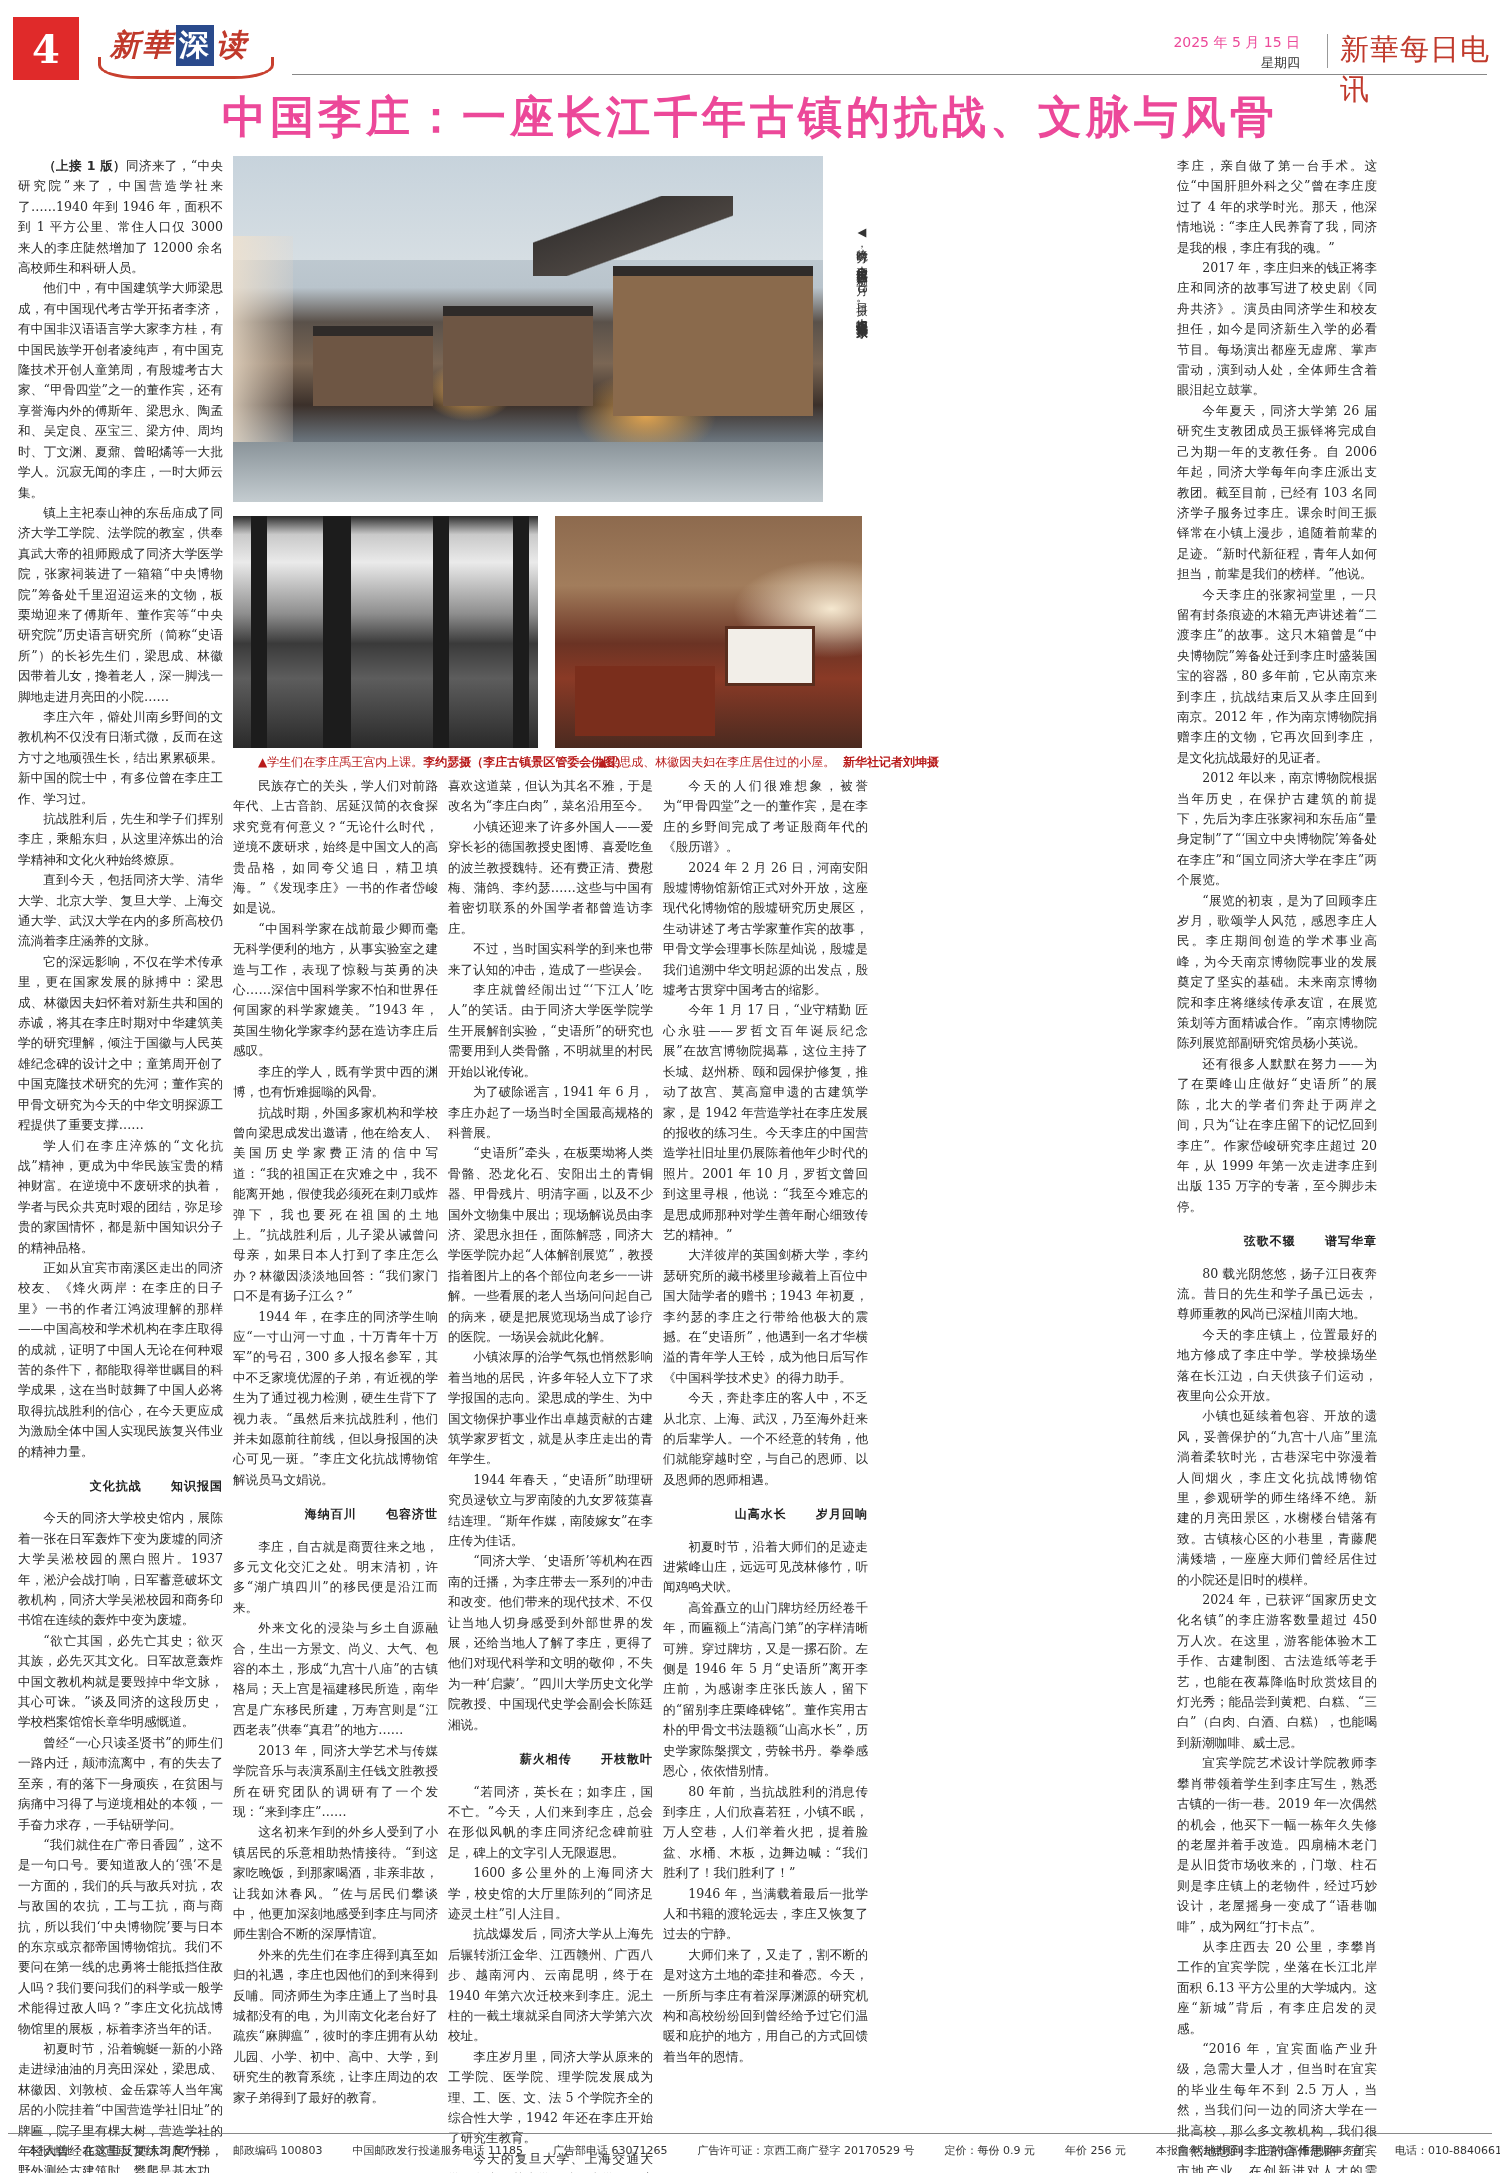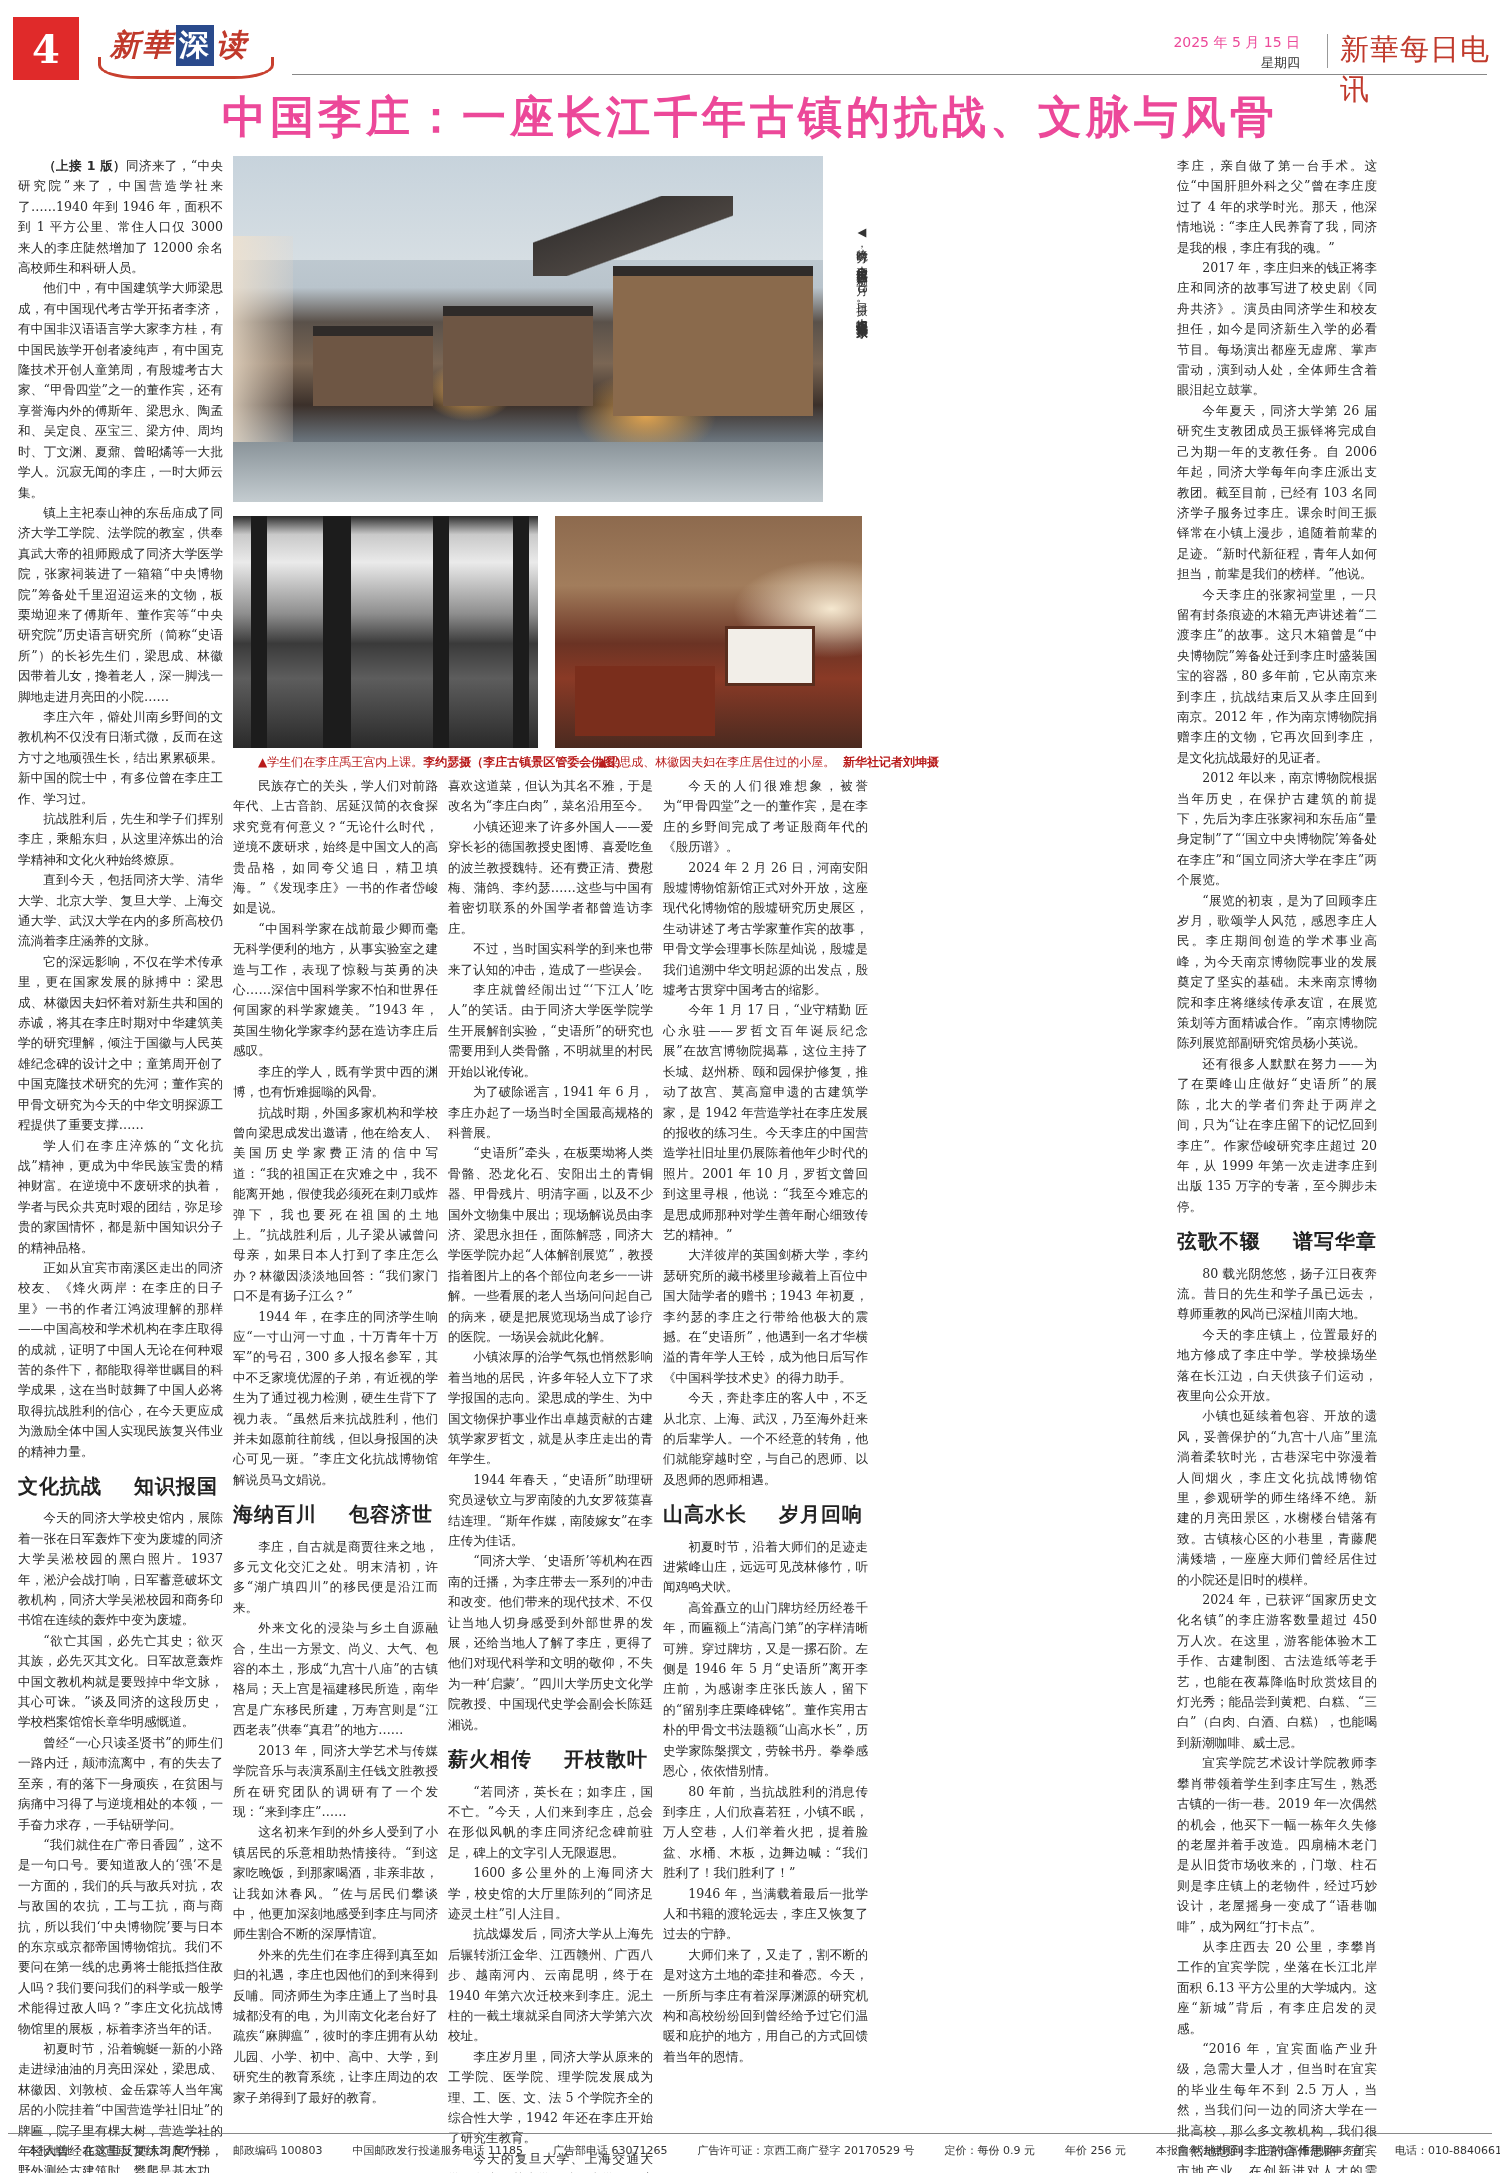--- a/index.html
+++ b/index.html
@@ -18,21 +18,21 @@
   .date-block .w { font-size: 13px; color: #333; margin-top: 2px; }
   .vbar { position: absolute; left: 1327px; top: 34px; width: 1px; height: 34px; background: #999; }
   .paper-name { position: absolute; left: 1340px; top: 30px; font-size: 29px; color: #c0392b; font-weight: normal; font-family: "DejaVu Serif", serif; letter-spacing: 1px; }
 
   .headline { position: absolute; left: 0; top: 88px; width: 1500px; text-align: center; font-size: 44px; font-weight: bold; letter-spacing: 4px; color: #ec4899; font-family: "DejaVu Serif", serif; }
 
   .col { position: absolute; font-size: 12.6px; line-height: 20.4px; text-align: justify; color: #2a2a2a; }
   .col p { text-indent: 2em; }
   .col p.noindent { text-indent: 0; }
   .col p .lead { font-weight: bold; font-family: "DejaVu Sans", sans-serif; }
-  .subhead { font-family: "DejaVu Sans", sans-serif; font-weight: bold; font-size: 20px; text-align: left; margin: 14px 0 12px; letter-spacing: 1px; word-spacing: 24px; color: #222; text-indent: 0 !important; }
+  .subhead { font-family: "DejaVu Sans", sans-serif; font-weight: bold; font-size: 12px; text-align: right; margin: 14px 0 12px; letter-spacing: 1px; word-spacing: 24px; color: #222; text-indent: 0 !important; }
 
   .photo { position: absolute; overflow: hidden; }
   .photo-main { left: 233px; top: 156px; width: 590px; height: 346px;
     background:
       linear-gradient(to bottom, #c7d3dc 0%, #d6dee3 30%, transparent 30%),
       radial-gradient(ellipse at 70% 75%, #e0a450 0%, transparent 12%),
       radial-gradient(ellipse at 40% 68%, #f0b055 0%, transparent 9%),
       linear-gradient(to bottom, #cfd8de 0%, #b9c4cc 38%, #5a514a 48%, #7a6654 60%, #3b302a 72%, #69727a 82%, #a9b3b9 100%);
   }
   .photo-main .roof1 { position: absolute; left: 300px; top: 40px; width: 200px; height: 80px; background: linear-gradient(160deg, transparent 30%, #3a3634 31%, #4a4440 60%, transparent 61%); }

